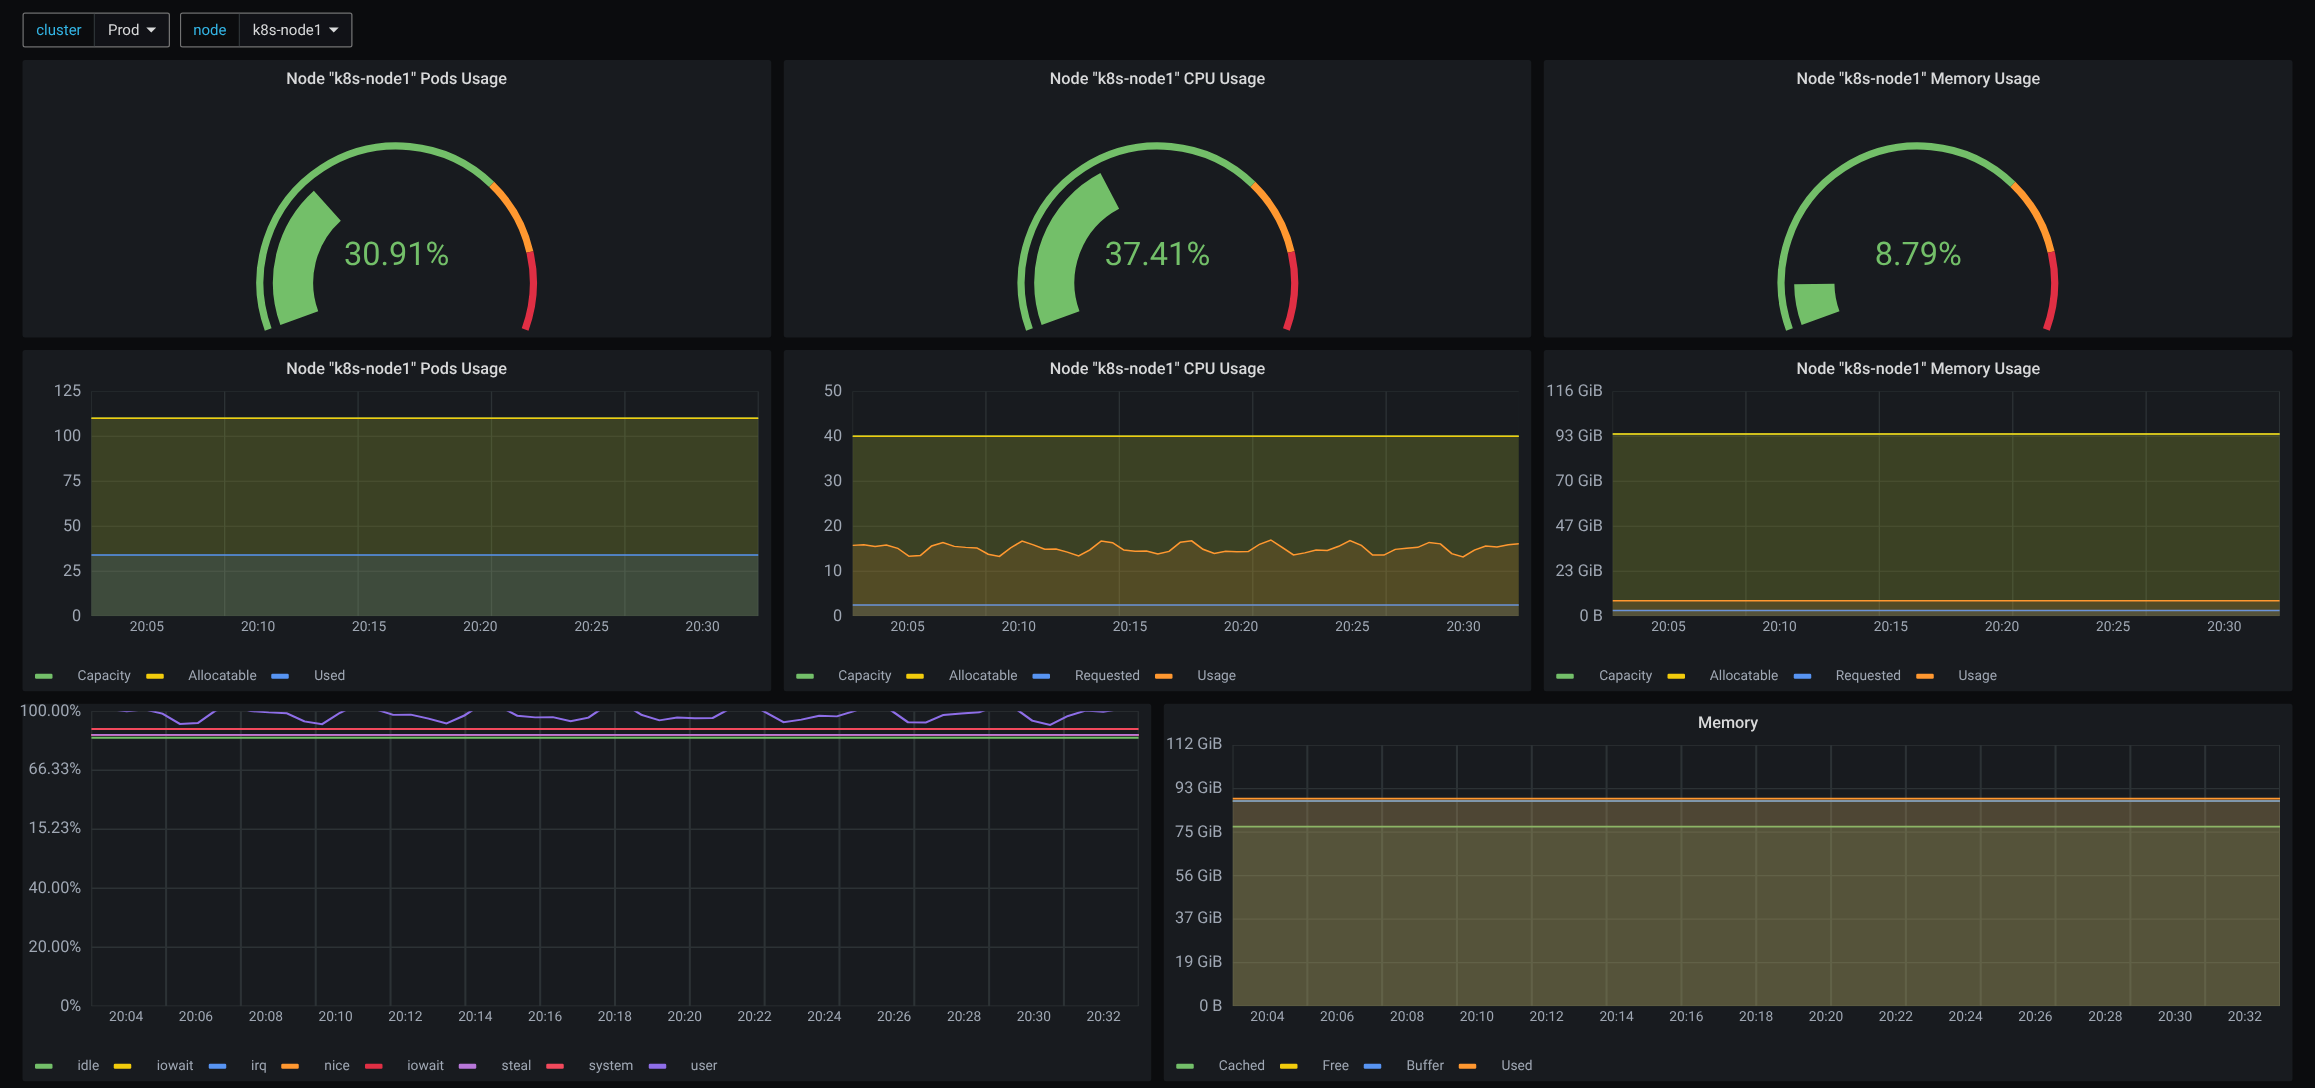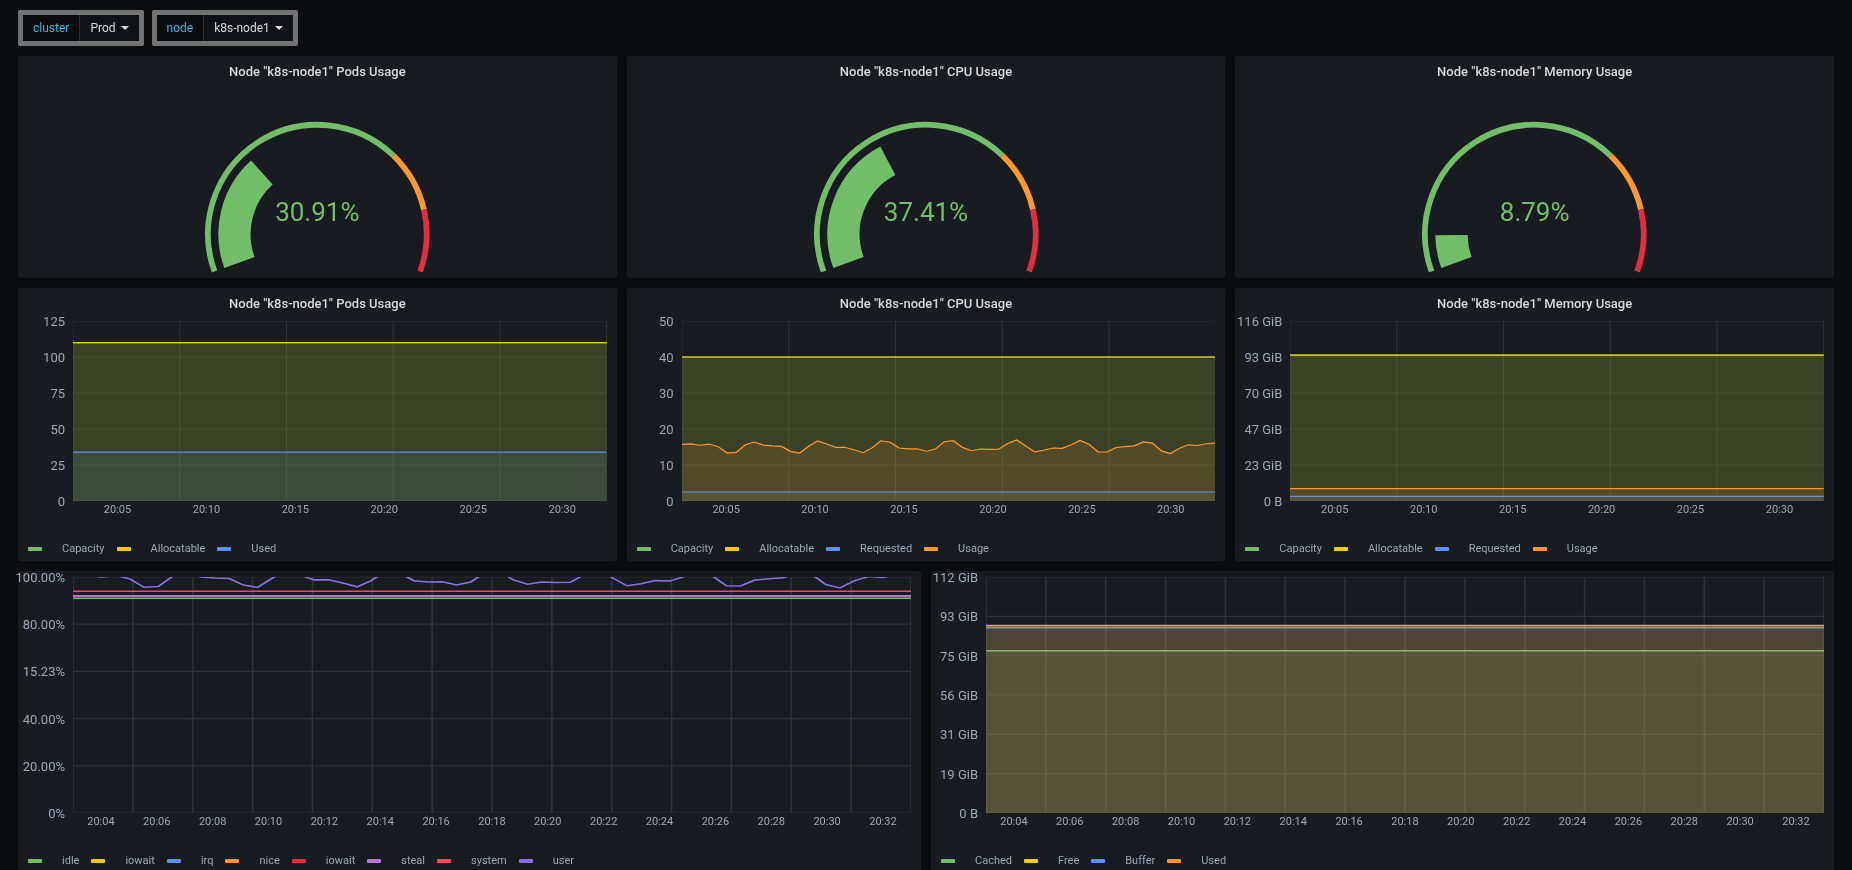--- a/index.html
+++ b/index.html
@@ -14,21 +14,21 @@
   }
   .var-bar {
     display: flex;
     gap: 8px;
     padding: 10px 18px;
     align-items: center;
   }
   .var-control {
     display: flex;
     align-items: stretch;
-    border: 5px solid #737373;
+    border: 1px solid #737373;
     border-radius: 2px;
     overflow: hidden;
     background: #111217;
   }
   .var-label {
     color: #33b5e5;
     padding: 6px 10px;
     background: #0b0c0e;
     border-right: 1px solid #2c3235;
   }
@@ -360,21 +360,21 @@
     </div>
   </div>
 <div class="grid wide-row" id="wide-row">
     <div class="panel" style="grid-column: span 3;">
     <div class="panel-body">
       <div class="y-axis">
           <div class="y-tick" style="bottom:0%">0%</div>
           <div class="y-tick" style="bottom:20%">20.00%</div>
           <div class="y-tick" style="bottom:40%">40.00%</div>
           <div class="y-tick" style="bottom:60%">15.23%</div>
-          <div class="y-tick" style="bottom:80%">80.00%</div>
+          <div class="y-tick" style="bottom:80%">66.33%</div>
           <div class="y-tick" style="bottom:100%">100.00%</div>
         </div>
       <div class="chart-area">
           <svg viewBox="0 0 500 200" preserveAspectRatio="none">
             <line x1="0" y1="200" x2="500" y2="200" stroke="#2c3235" stroke-width="1"></line>
             <line x1="0" y1="160" x2="500" y2="160" stroke="#2c3235" stroke-width="1"></line>
             <line x1="0" y1="120" x2="500" y2="120" stroke="#2c3235" stroke-width="1"></line>
             <line x1="0" y1="80" x2="500" y2="80" stroke="#2c3235" stroke-width="1"></line>
             <line x1="0" y1="40" x2="500" y2="40" stroke="#2c3235" stroke-width="1"></line>
             <line x1="0" y1="0" x2="500" y2="0" stroke="#2c3235" stroke-width="1"></line>
@@ -450,25 +450,26 @@
             <span>system</span>
           </span>
           <span class="legend-item">
             <span class="swatch" style="background:#8e6ee8"></span>
             <span>user</span>
           </span>
         </div>
     </div>
     </div>
     <div class="panel" style="grid-column: span 3;">
+    <div class="panel-title">Memory</div>
     <div class="panel-body">
       <div class="y-axis">
           <div class="y-tick" style="bottom:0%">0 B</div>
           <div class="y-tick" style="bottom:16.666666666666664%">19 GiB</div>
-          <div class="y-tick" style="bottom:33.33333333333333%">31 GiB</div>
+          <div class="y-tick" style="bottom:33.33333333333333%">37 GiB</div>
           <div class="y-tick" style="bottom:50%">56 GiB</div>
           <div class="y-tick" style="bottom:66.66666666666666%">75 GiB</div>
           <div class="y-tick" style="bottom:83.33333333333334%">93 GiB</div>
           <div class="y-tick" style="bottom:100%">112 GiB</div>
         </div>
       <div class="chart-area">
           <svg viewBox="0 0 500 200" preserveAspectRatio="none">
             <line x1="0" y1="200" x2="500" y2="200" stroke="#2c3235" stroke-width="1"></line>
             <line x1="0" y1="166.66666666666669" x2="500" y2="166.66666666666669" stroke="#2c3235" stroke-width="1"></line>
             <line x1="0" y1="133.33333333333334" x2="500" y2="133.33333333333334" stroke="#2c3235" stroke-width="1"></line>

